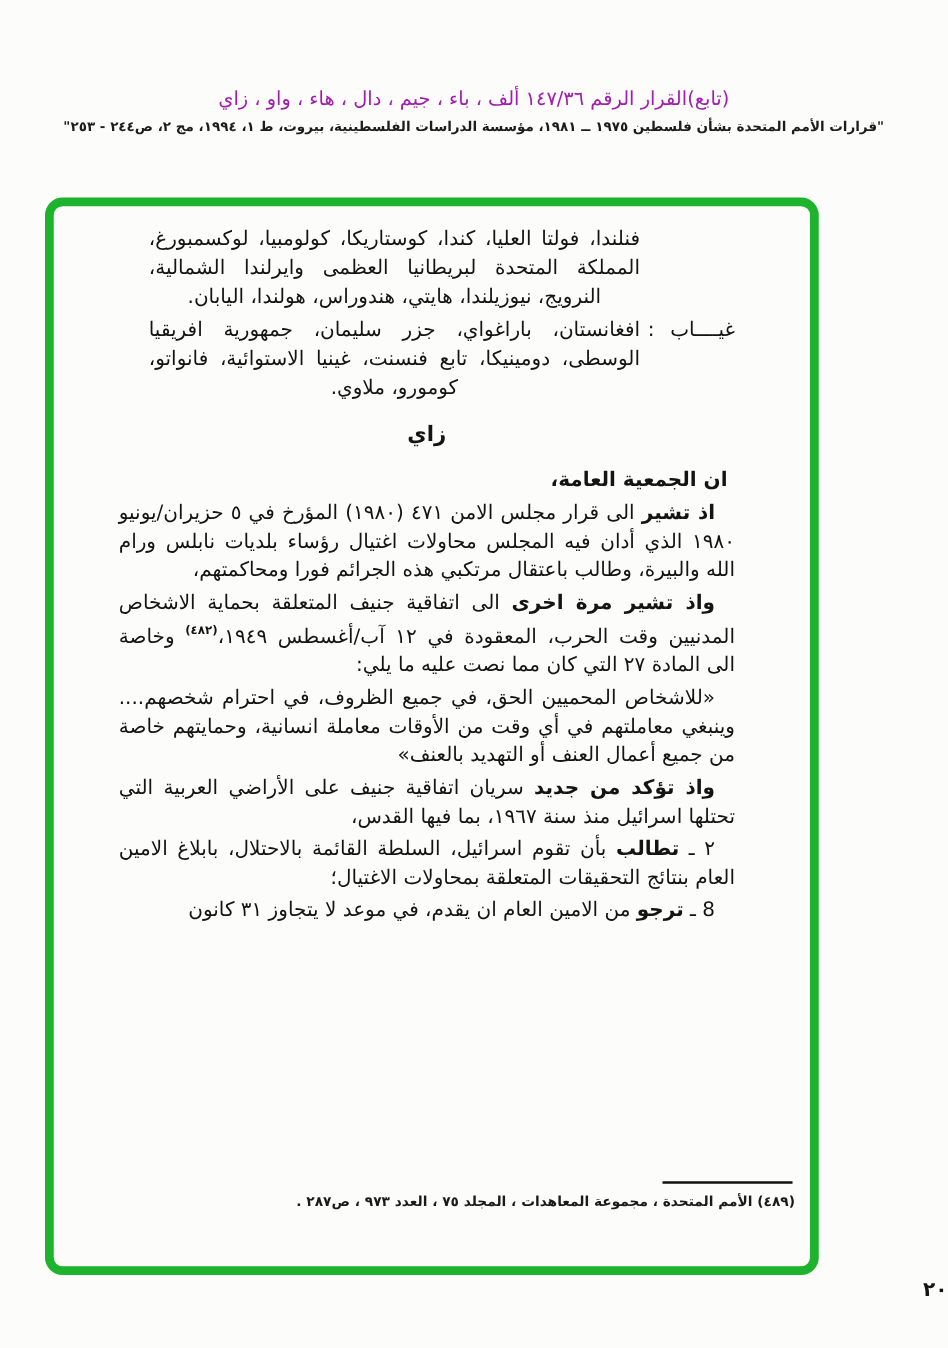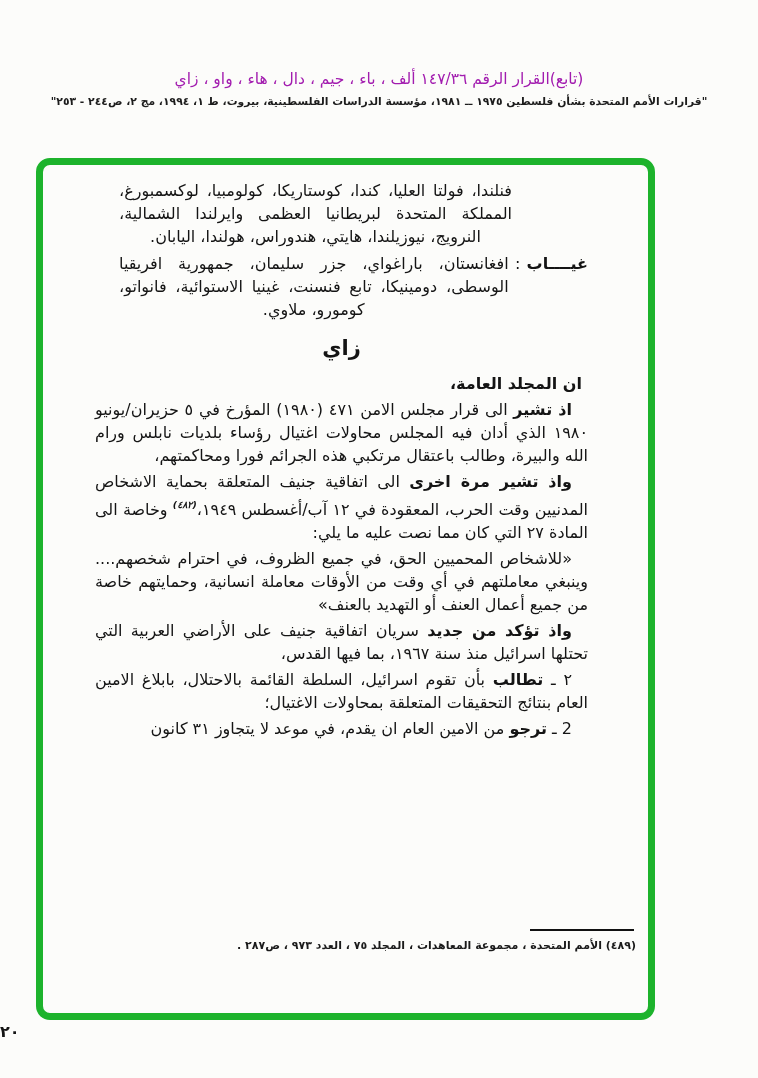--- a/index.html
+++ b/index.html
@@ -39,54 +39,54 @@
     text-align:justify;
   }
   .bold{font-weight:bold;}
   .countries{
     margin:0 76px 4px 24px;
     text-align:justify;text-align-last:center;
   }
   .absent-row{
     display:flex;direction:rtl;margin:3px 0 0 24px;
   }
-  .absent-label{flex:0 0 58px;font-weight:bold;white-space:nowrap;}
+  .absent-label{flex:0 0 58px;font-weight:normal;white-space:nowrap;}
   .absent-colon{flex:0 0 18px;text-align:center;}
   .absent-text{flex:1;text-align:justify;text-align-last:center;}
   .secretariat-note{
     margin:4px 78px 0 90px;
     font-size:12.5px;line-height:20px;font-weight:bold;
     text-align:justify;text-align-last:left;
   }
   .section-heading{
     margin:16px 0 12px 0;
-    text-align:center;font-size:21px;font-weight:bold;
+    text-align:center;font-size:17px;font-weight:bold;
   }
   .assembly-intro{
     margin:0 0 3px 0;text-indent:6px;font-weight:bold;
   }
   .para{margin:0 0 3px 0;text-indent:16px;}
   .para:last-of-type{margin-bottom:0;}
   .ref{
-    font-size:9.5px;vertical-align:7px;font-weight:bold;letter-spacing:-.5px;font-style:italic;
+    font-size:9.5px;vertical-align:7px;font-weight:bold;letter-spacing:-.5px;
   }
   .footnote-area{
-    position:absolute;top:764px;right:12px;width:418px;
+    position:absolute;top:780px;right:12px;width:418px;
     direction:rtl;
   }
   .fn-rule{
     width:104px;height:2px;background:#111;margin:0 2px 7px 0;
   }
   .fn-text{
     font-size:11px;line-height:15px;font-weight:bold;color:#1a1a1a;
     text-align:right;white-space:nowrap;
   }
   .page-number{
     position:absolute;left:0;top:1022px;width:758px;
-    text-align:left;font-size:16px;font-weight:bold;
+    text-align:right;font-size:16px;font-weight:bold;
   }
 </style>
 </head>
 <body>
 
 <header class="page-header">
   <div class="h-title">(تابع)القرار الرقم ١٤٧/٣٦ ألف ، باء ، جيم ، دال ، هاء ، واو ، زاي</div>
   <div class="h-source">"قرارات الأمم المتحدة بشأن فلسطين ١٩٧٥ ــ ١٩٨١، مؤسسة الدراسات الفلسطينية، بيروت، ط ١، ١٩٩٤، مج ٢، ص٢٤٤ - ٢٥٣"</div>
 </header>
 
@@ -97,34 +97,34 @@
 
     <div class="absent-row">
       <span class="absent-label">غيــــاب</span>
       <span class="absent-colon">:</span>
       <span class="absent-text">افغانستان، باراغواي، جزر سليمان، جمهورية افريقيا الوسطى، دومينيكا، تابع فنسنت، غينيا الاستوائية، فانواتو، كومورو، ملاوي.</span>
     </div>
 
 
     <h3 class="section-heading">زاي</h3>
 
-    <p class="assembly-intro">ان المجلد العامة،</p>
+    <p class="assembly-intro">ان الجمعية العامة،</p>
 
     <p class="para"><span class="bold">اذ تشير</span><span> الى قرار مجلس الامن ٤٧١ (١٩٨٠) المؤرخ في ٥ حزيران/يونيو ١٩٨٠ الذي أدان فيه المجلس محاولات اغتيال رؤساء بلديات نابلس ورام الله والبيرة، وطالب باعتقال مرتكبي هذه الجرائم فورا ومحاكمتهم،</span></p>
 
     <p class="para"><span class="bold">واذ تشير مرة اخرى</span><span> الى اتفاقية جنيف المتعلقة بحماية الاشخاص المدنيين وقت الحرب، المعقودة في ١٢ آب/أغسطس ١٩٤٩،</span><sup class="ref">(٤٨٢)</sup><span> وخاصة الى المادة ٢٧ التي كان مما نصت عليه ما يلي:</span></p>
 
     <p class="para">«للاشخاص المحميين الحق، في جميع الظروف، في احترام شخصهم.... وينبغي معاملتهم في أي وقت من الأوقات معاملة انسانية، وحمايتهم خاصة من جميع أعمال العنف أو التهديد بالعنف»</p>
 
     <p class="para"><span class="bold">واذ تؤكد من جديد</span><span> سريان اتفاقية جنيف على الأراضي العربية التي تحتلها اسرائيل منذ سنة ١٩٦٧، بما فيها القدس،</span></p>
 
 
     <p class="para"><span>٢ ـ </span><span class="bold">تطالب</span><span> بأن تقوم اسرائيل، السلطة القائمة بالاحتلال، بابلاغ الامين العام بنتائج التحقيقات المتعلقة بمحاولات الاغتيال؛</span></p>
 
-    <p class="para"><span>2 ـ </span><span class="bold">ترجو</span><span> من الامين العام ان يقدم، في موعد لا يتجاوز ٣١ كانون</span></p>
+    <p class="para"><span>8 ـ </span><span class="bold">ترجو</span><span> من الامين العام ان يقدم، في موعد لا يتجاوز ٣١ كانون</span></p>
 
   </div>
 
   <div class="footnote-area">
     <div class="fn-rule"></div>
     <div class="fn-text">(٤٨٩) الأمم المتحدة ، مجموعة المعاهدات ، المجلد ٧٥ ، العدد ٩٧٣ ، ص٢٨٧ .</div>
   </div>
 </div>
 
 <div class="page-number">٢٠</div>

